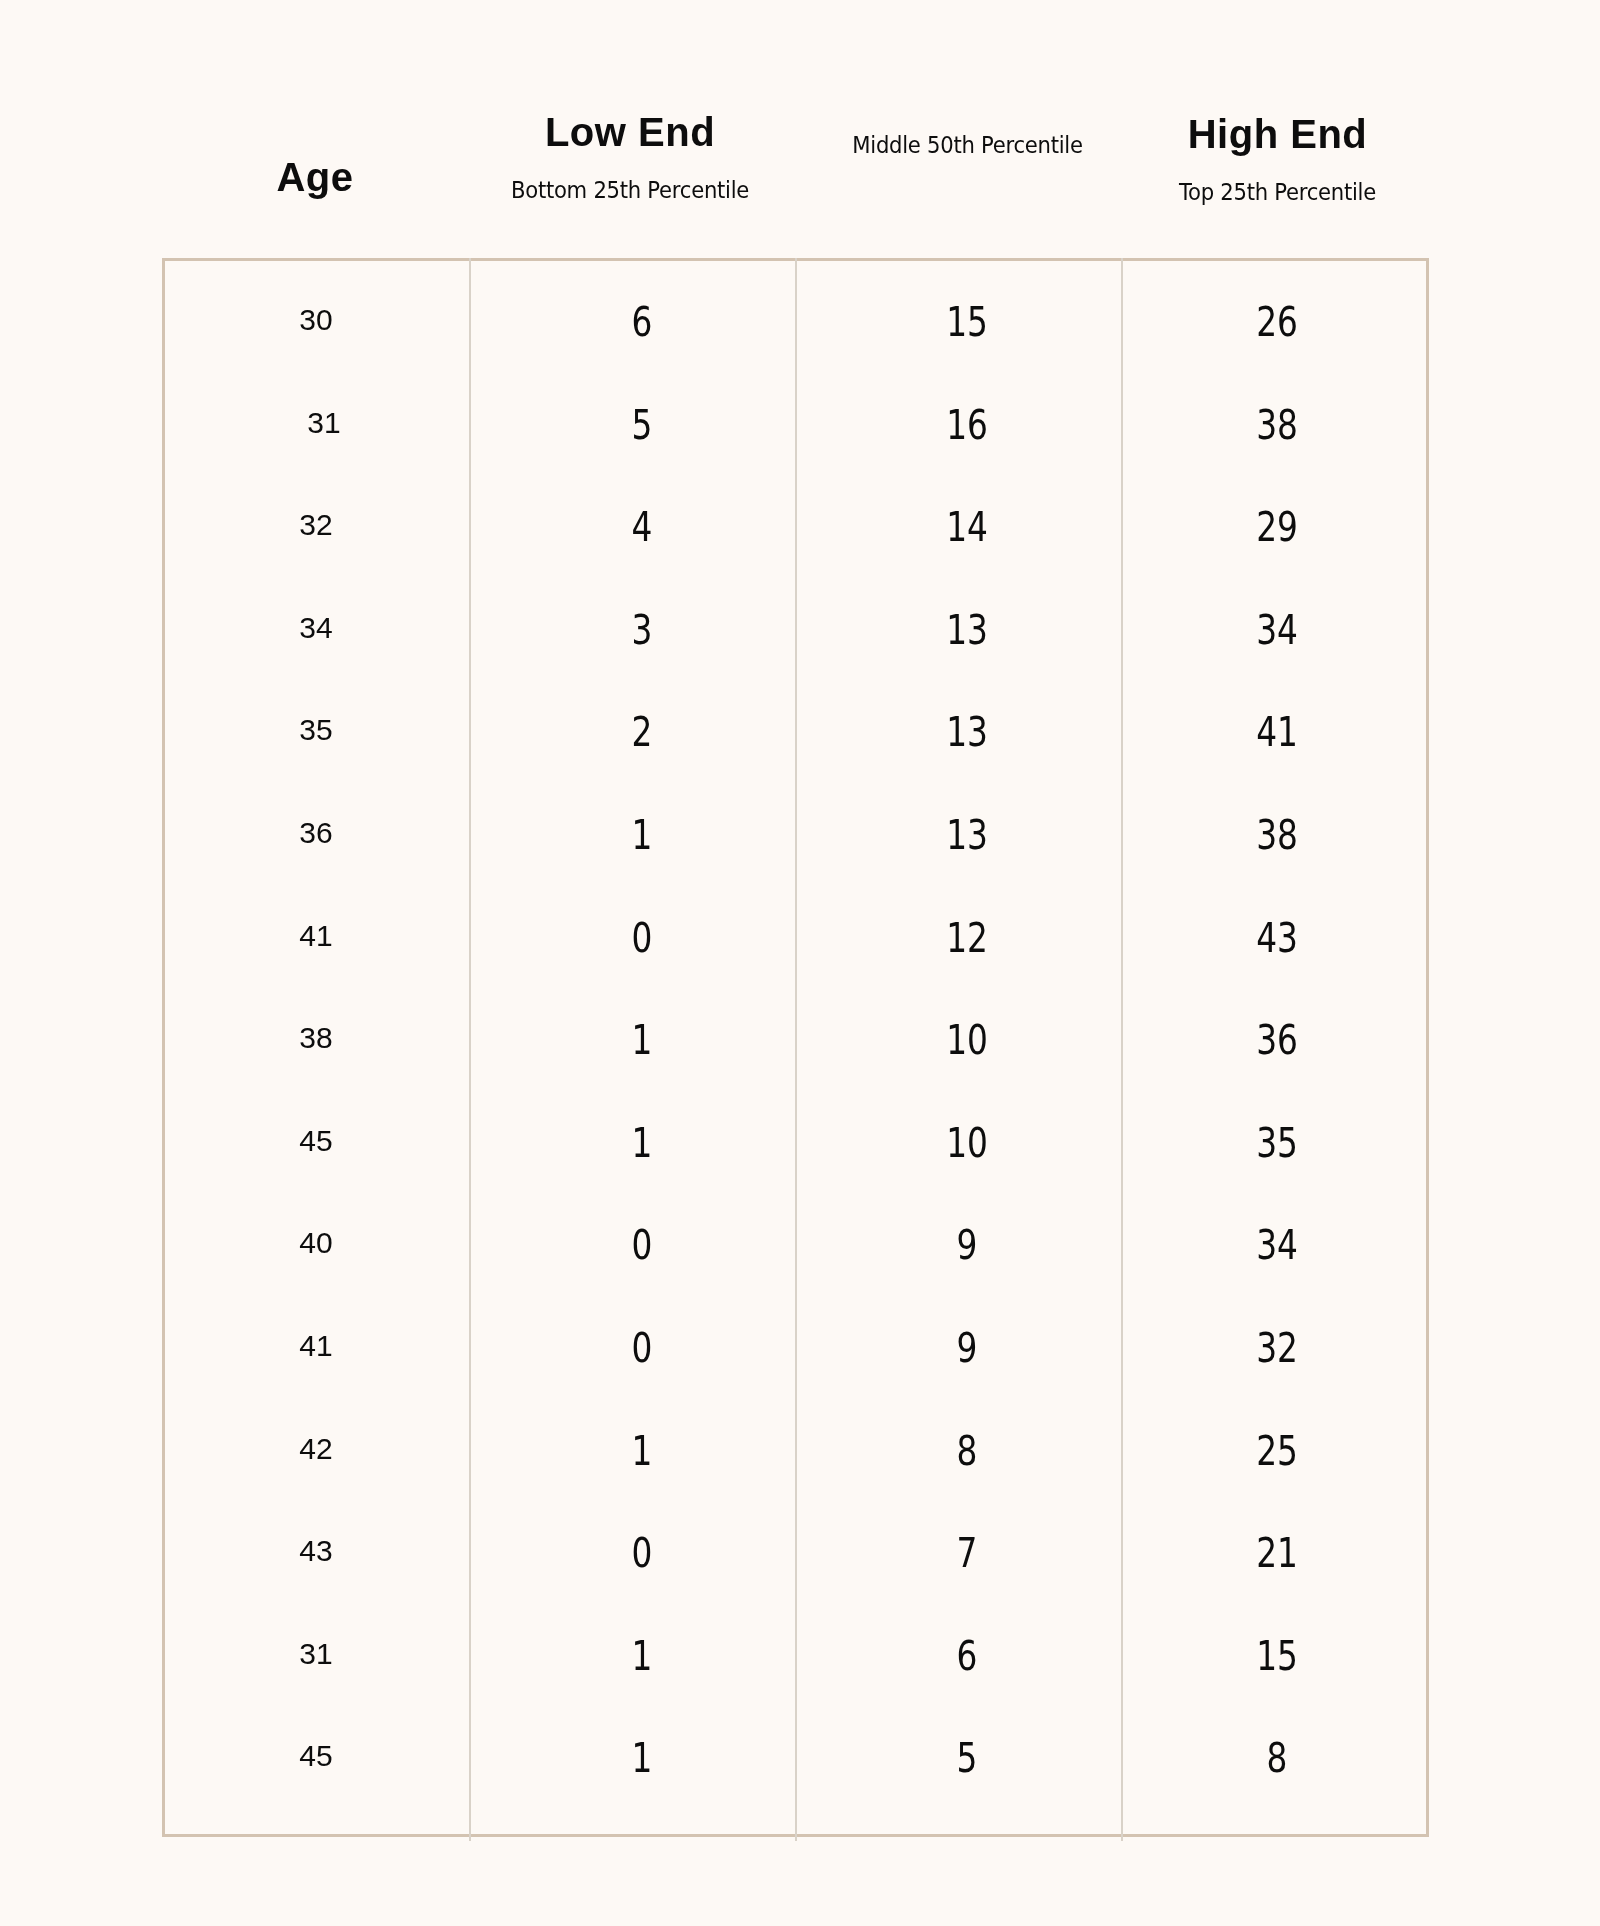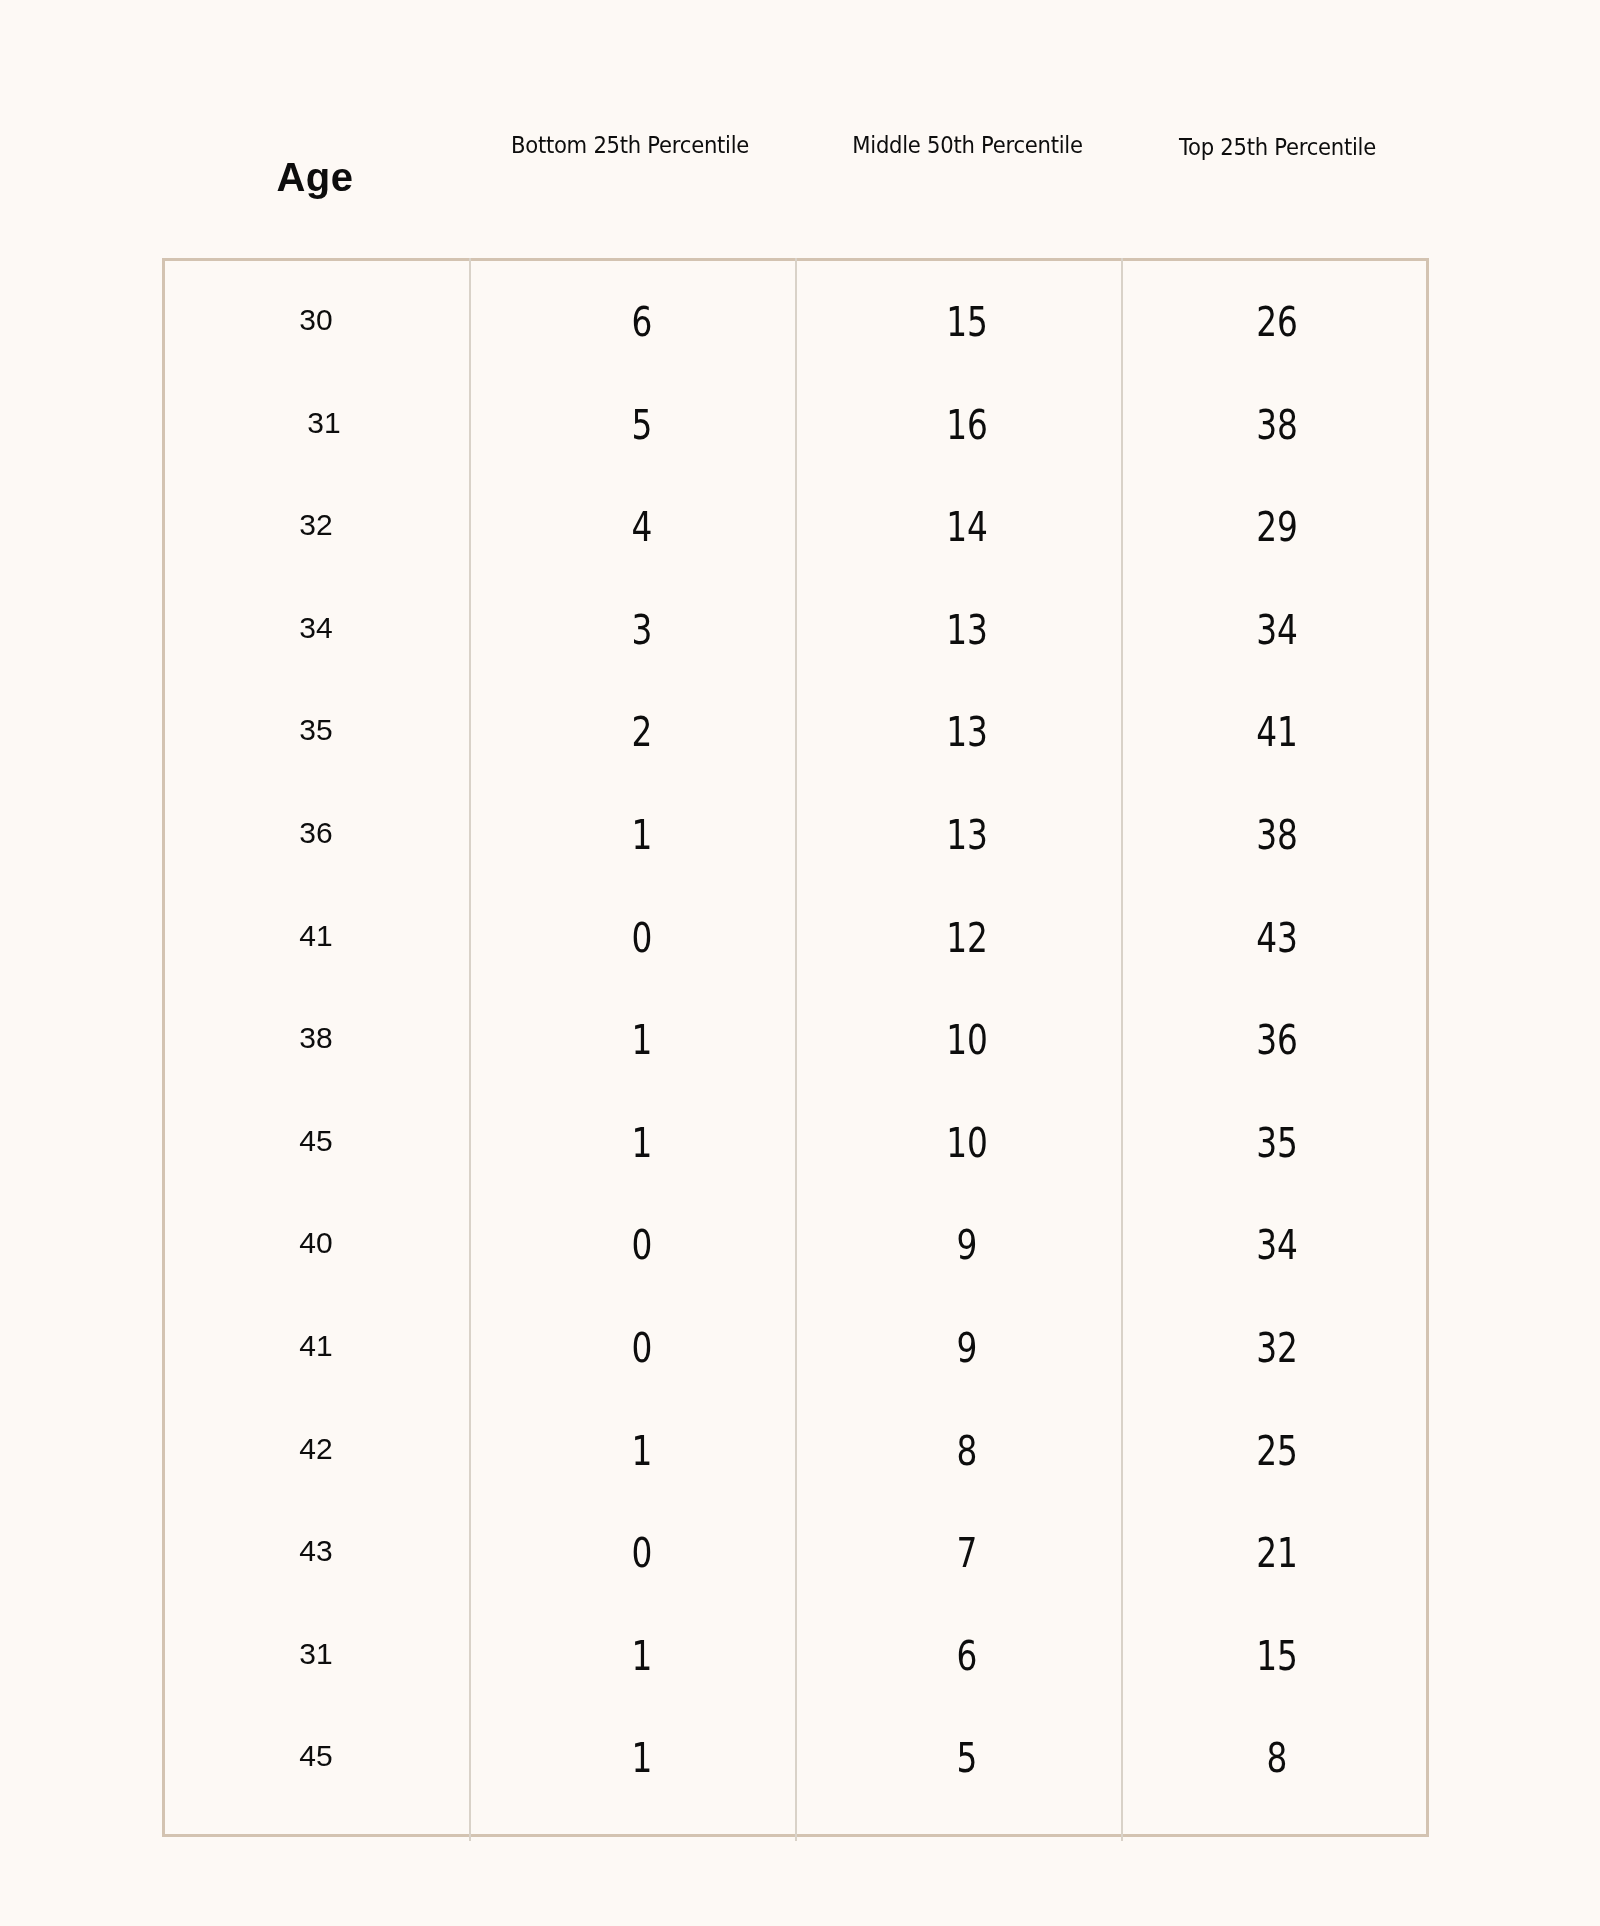--- a/index.html
+++ b/index.html
@@ -61,28 +61,30 @@
   }
 </style>
 </head>
 <body>
 
 <div class="hdr" style="left:215px; top:155px; width:200px;">
   <div class="title">Age</div>
 </div>
 
 <div class="hdr" style="left:470px; top:110px; width:320px;">
+  <div class="title">Low End</div>
   <div class="sub">Bottom 25th Percentile</div>
 </div>
 
 <div class="hdr" style="left:800px; top:110px; width:335px;">
   <div class="sub">Middle 50th Percentile</div>
 </div>
 
 <div class="hdr" style="left:1125px; top:112px; width:305px;">
+  <div class="title">High End</div>
   <div class="sub">Top 25th Percentile</div>
 </div>
 
 <div class="table"></div>
 <div class="vline" style="left:469px;"></div>
 <div class="vline" style="left:795px;"></div>
 <div class="vline" style="left:1121px;"></div>
 
 <div id="rows">
     <div>

